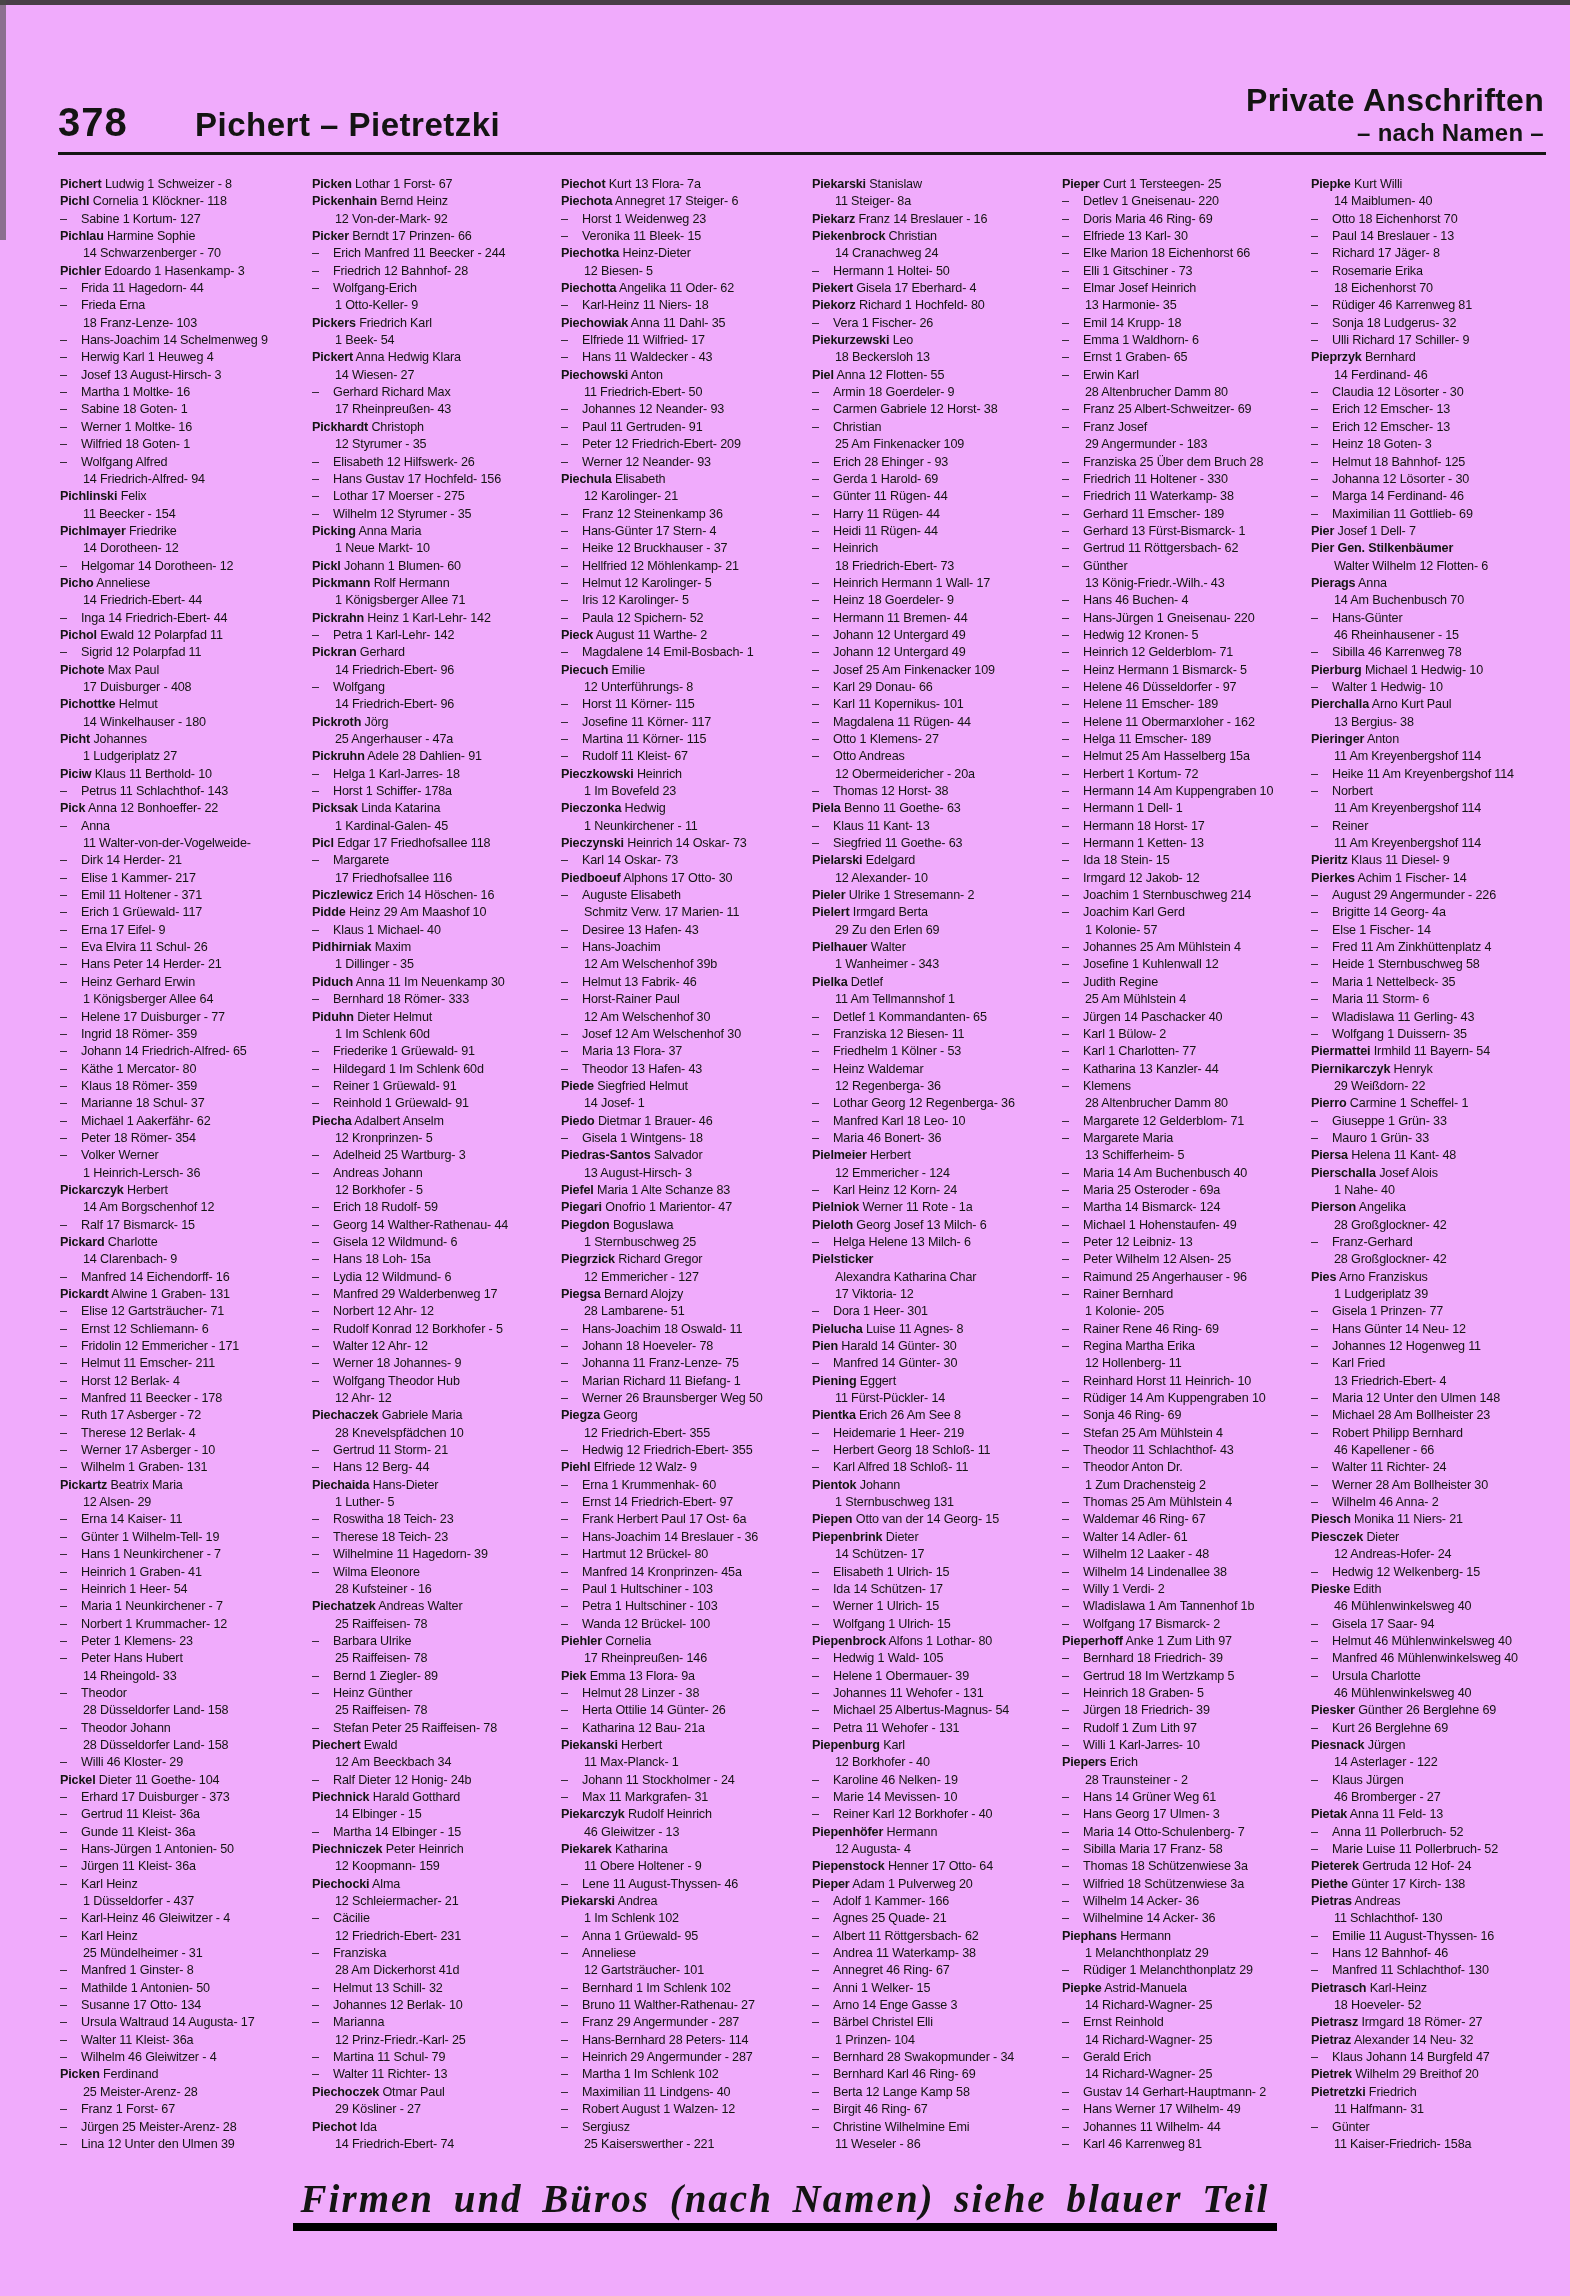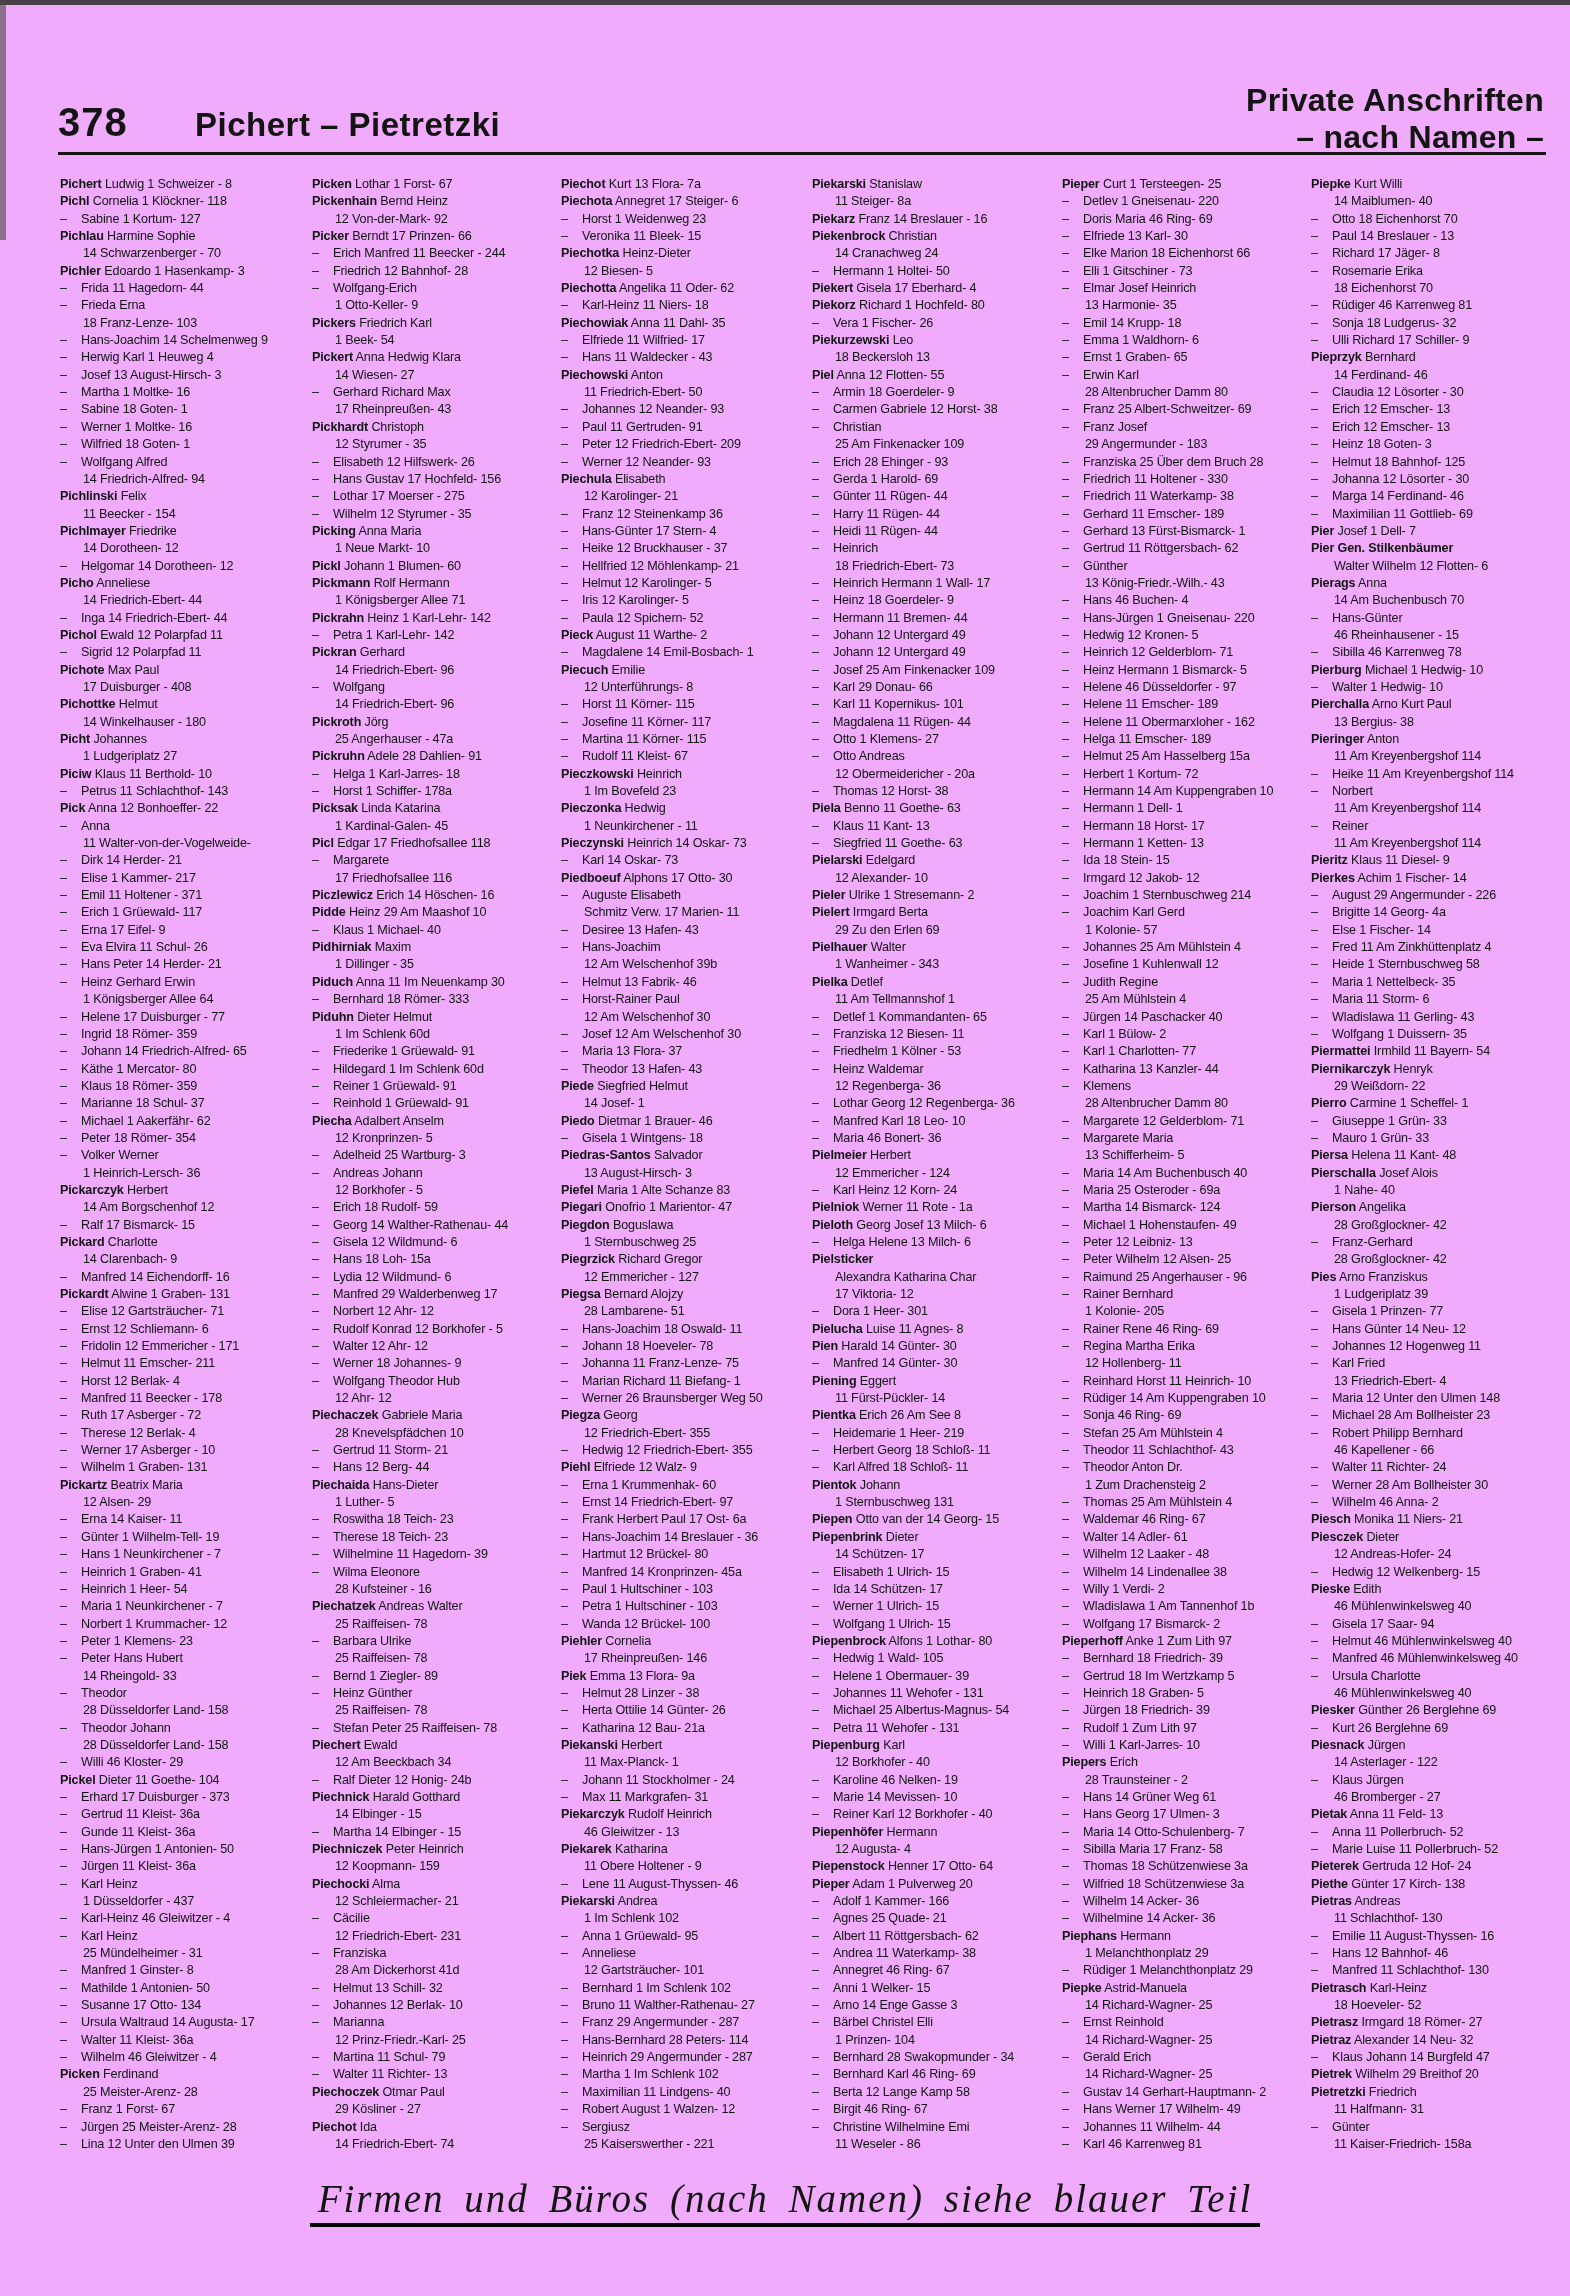--- a/index.html
+++ b/index.html
@@ -6,37 +6,37 @@
   body{width:1570px;height:2296px;background:#b9b8b3;font-family:"Liberation Sans",sans-serif;}
   #page{position:relative;width:1570px;height:2296px;background:#f0abfc;overflow:hidden;color:#141413;}
   #scan-edge-top{position:absolute;left:0;top:0;width:100%;height:5px;background:#2b2b28;opacity:.85;}
   #scan-edge-left{position:absolute;left:0;top:0;width:6px;height:240px;background:#4a4a46;opacity:.6;}
 
   
   #page-number{position:absolute;left:58px;top:100px;font-size:40px;font-weight:bold;letter-spacing:1px;}
   #page-title{position:absolute;left:162px;top:106px;font-size:33px;font-weight:bold;letter-spacing:.5px;margin-left:33px;}
   #header-right{position:absolute;right:26px;top:82px;text-align:right;font-weight:bold;}
   #header-right .l1{font-size:32px;letter-spacing:.3px;}
-  #header-right .l2{font-size:32px;letter-spacing:.3px;}
+  #header-right .l2{font-size:24px;letter-spacing:.3px;}
   #header-rule{position:absolute;left:58px;right:24px;top:152px;height:3px;background:#161614;}
 
   
   .col{position:absolute;top:176px;width:250px;font-size:12.6px;line-height:17.35px;letter-spacing:-.15px;white-space:nowrap;}
   .col .ln{height:17.35px;overflow:visible;}
   .col .h b{font-weight:bold;}
   .col .d{display:flex;}
   .col .d .dash{flex:0 0 21px;}
   .col .c{padding-left:23px;}
   #col-1{left:60px;} #col-2{left:312px;} #col-3{left:561px;}
   #col-4{left:812px;} #col-5{left:1062px;} #col-6{left:1311px;}
 
   
   #footer{position:absolute;left:0;right:0;top:2176px;text-align:center;}
-  #footer span{display:inline-block;font-family:"Liberation Serif",serif;font-style:italic;font-weight:normal;
-    font-size:39px;letter-spacing:2px;word-spacing:8px;border-bottom:4px solid #000000;padding:0 8px 2px 8px;}
+  #footer span{display:inline-block;font-family:"Liberation Serif",serif;font-style:italic;font-weight:bold;
+    font-size:39px;letter-spacing:2px;word-spacing:8px;border-bottom:8px solid #000000;padding:0 8px 2px 8px;}
 </style>
 </head>
 <body>
 
 <div id="page">
   <div id="scan-edge-top"></div>
   <div id="scan-edge-left"></div>
 
   <div id="page-number">378</div>
   <div id="page-title">Pichert – Pietretzki</div>

